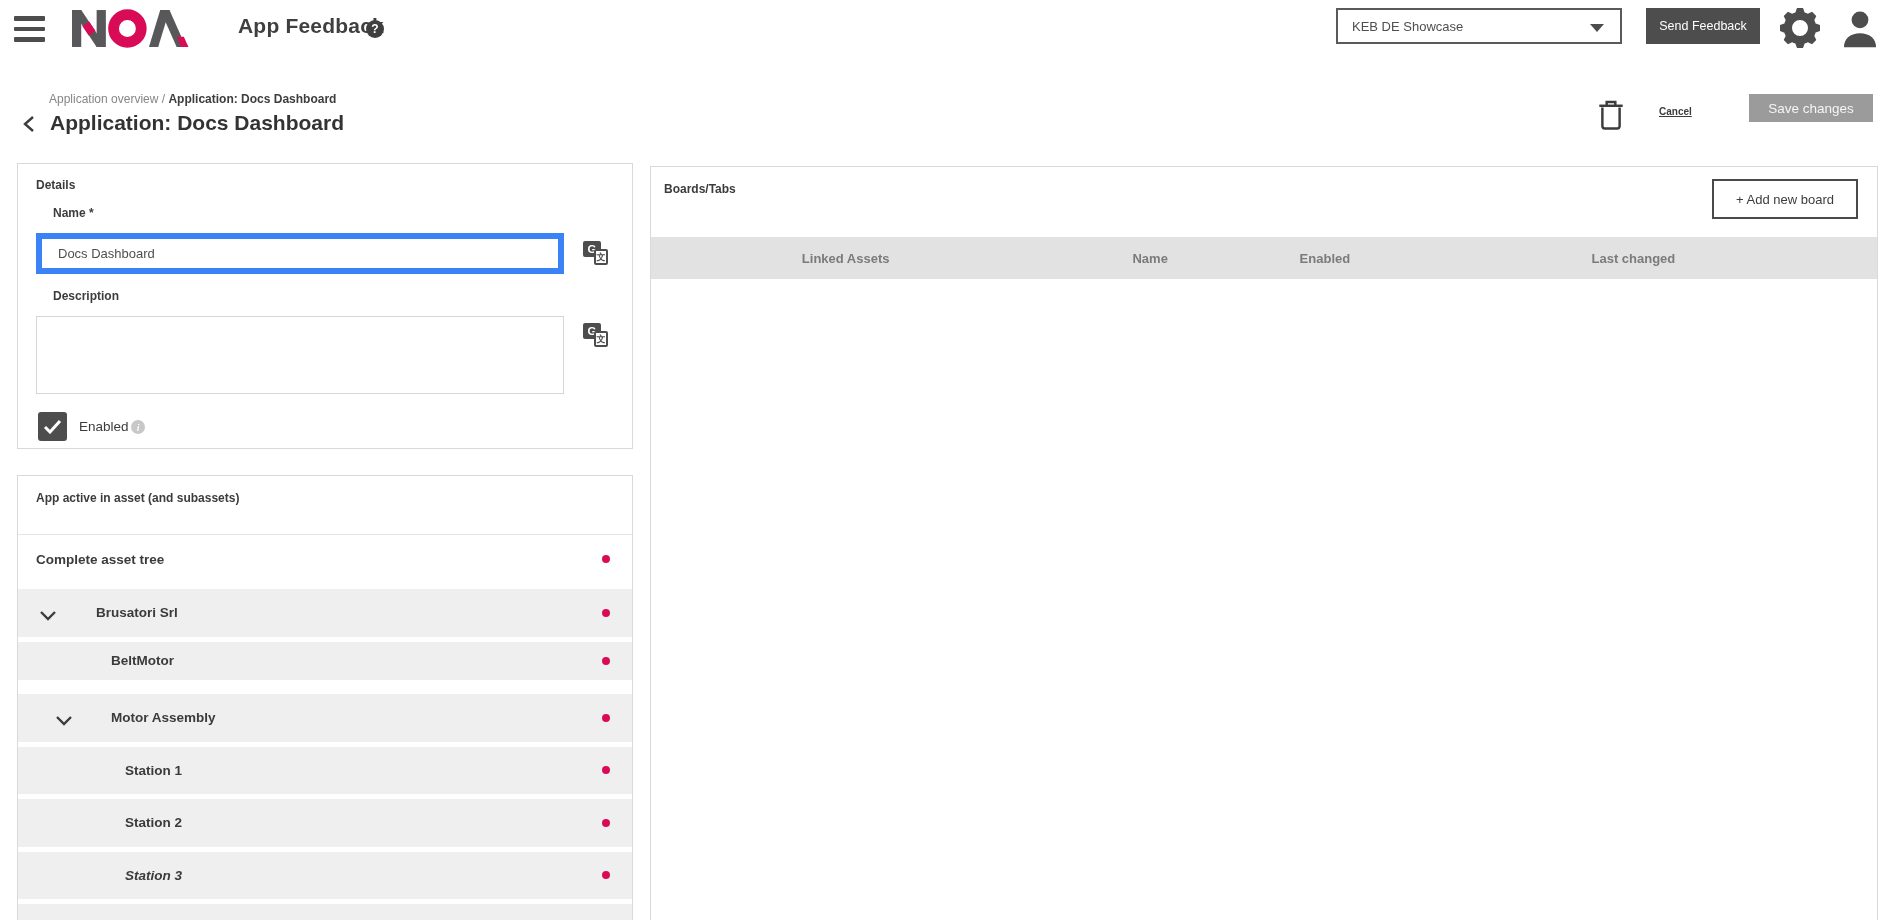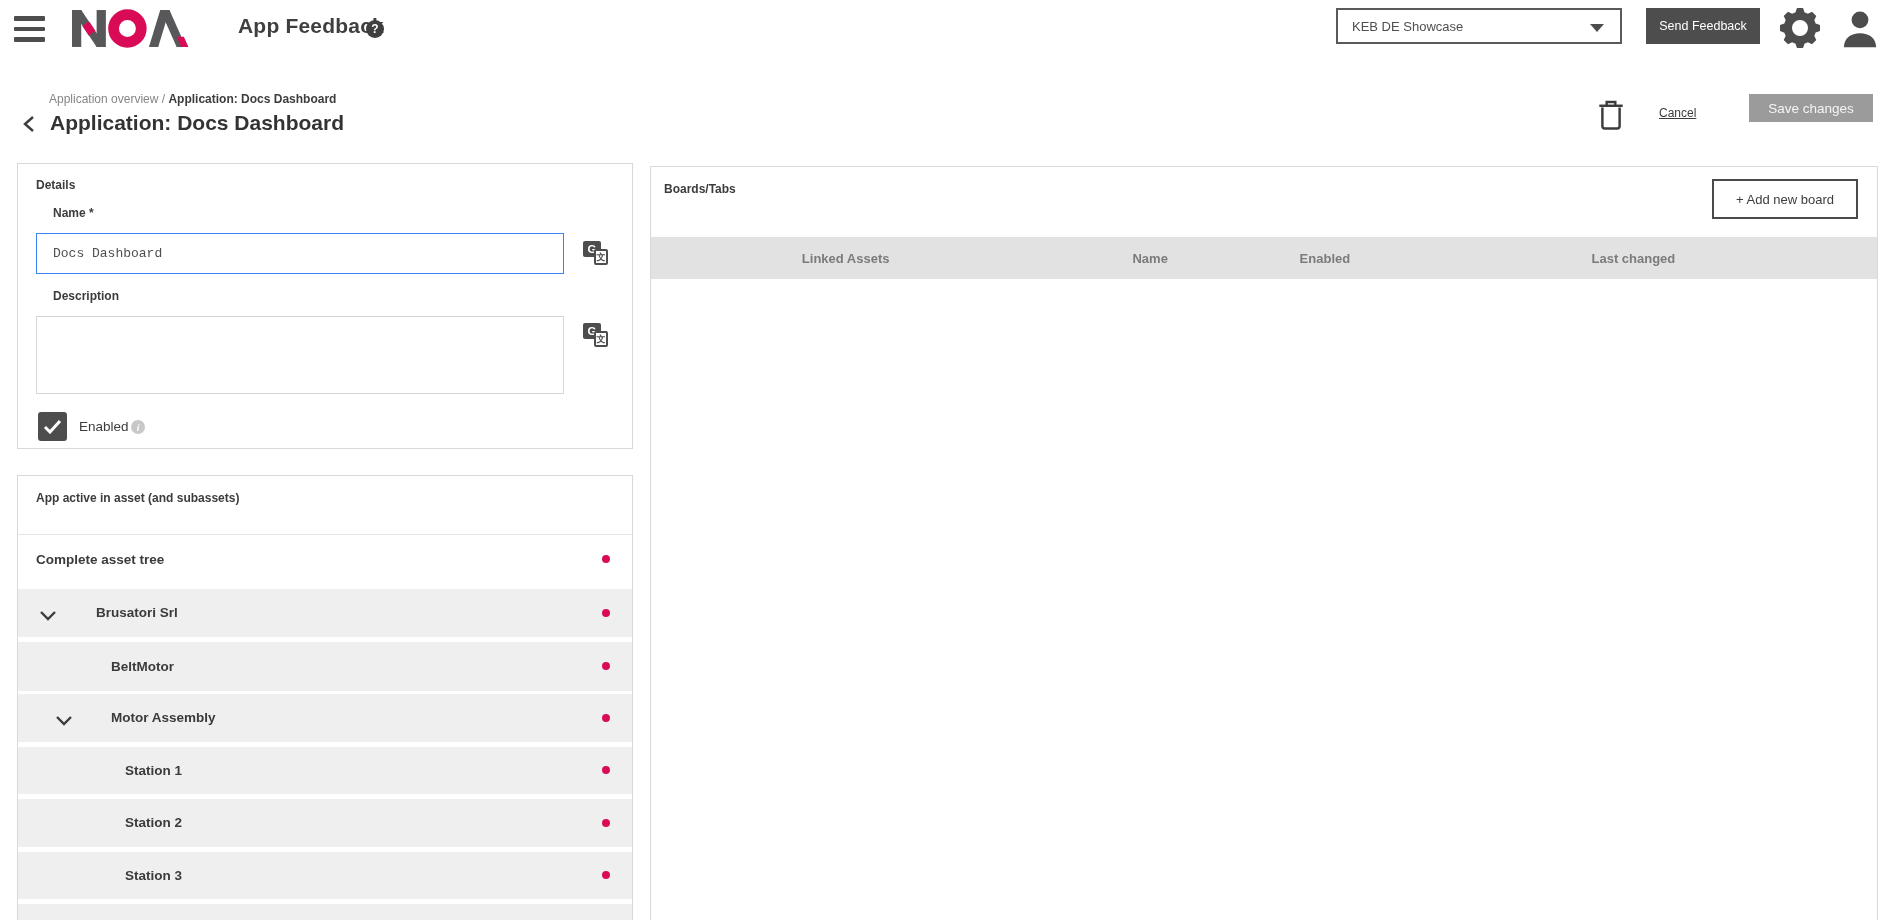--- a/index.html
+++ b/index.html
@@ -28,34 +28,34 @@
     color:#fff;font-size:12.5px;font-weight:normal;border:none;display:flex;align-items:center;justify-content:center;cursor:pointer;}
   .gear{position:absolute;left:1776px;top:4px;width:48px;height:48px;}
   .person{position:absolute;left:1838px;top:8px;width:44px;height:42px;}
 
   
   .breadcrumb{position:absolute;left:49px;top:92px;font-size:12px;color:var(--crumb);}
   .breadcrumb .current{color:#3d3d3d;font-weight:bold;}
   .back-chevron{position:absolute;left:22px;top:115px;width:14px;height:18px;cursor:pointer;}
   .page-title{position:absolute;left:50px;top:111px;font-size:21px;font-weight:bold;color:#333;}
   .trash-btn{position:absolute;left:1596px;top:99px;width:30px;height:32px;cursor:pointer;}
-  .cancel-link{position:absolute;left:1659px;top:106px;font-size:12px;color:var(--text);
-    text-decoration:underline;font-weight:normal;cursor:pointer;}
+  .cancel-link{position:absolute;left:1659px;top:106px;font-size:10px;color:var(--text);
+    text-decoration:underline;font-weight:bold;cursor:pointer;}
   .save-btn{position:absolute;left:1749px;top:94px;width:124px;height:28px;background:var(--disabled);
     color:#f5f5f5;font-size:13.5px;border:none;display:flex;align-items:center;justify-content:center;}
 
   
   .card{position:absolute;background:#fff;border:1px solid var(--border);}
   .details-card{left:17px;top:163px;width:616px;height:286px;}
   .card-heading{font-size:12px;font-weight:bold;color:var(--text);}
   .details-card .card-heading{position:absolute;left:18px;top:14px;}
   .field-label{position:absolute;font-size:12px;font-weight:bold;color:var(--text);}
   .name-label{left:35px;top:42px;}
-  .name-input{position:absolute;left:18px;top:69px;width:528px;height:41px;border:1px solid #3b82f6;
-    font-size:13px;color:#4f4f4f;padding:0 16px;font-family:Liberation Mono, monospace;outline:none;}
+  .name-input{position:absolute;left:18px;top:69px;width:528px;height:41px;border:6px solid #3b82f6;
+    font-size:13px;color:#4f4f4f;padding:0 16px;font-family:Liberation Sans, sans-serif;outline:none;}
   .desc-label{left:35px;top:125px;}
   .desc-input{position:absolute;left:18px;top:152px;width:528px;height:78px;border:1px solid #d6d6d6;
     font-size:13px;color:#4f4f4f;padding:8px 16px;resize:none;font-family:"Liberation Sans",sans-serif;outline:none;}
   .translate-icon{position:absolute;width:26px;height:28px;cursor:pointer;}
   .ti-1{left:565px;top:76px;}
   .ti-2{left:565px;top:158px;}
   .ti-back{position:absolute;left:0;top:1px;width:18px;height:16px;background:var(--dark);border-radius:2px;
     color:#fff;font-size:11.5px;font-weight:bold;display:flex;align-items:center;justify-content:center;}
   .ti-front{position:absolute;left:11px;top:9px;width:14px;height:16px;background:#fff;border:2.5px solid var(--dark);
     border-radius:2px;color:var(--dark);font-size:9px;font-weight:bold;display:flex;align-items:center;justify-content:center;}
@@ -185,41 +185,41 @@
           <span class="tree-label" style="left: 18px;">Complete asset tree</span>
           <span class="donut-icon"></span>
         </div>
         <div class="tree-row grey" style="top: 113px; height: 47.5px;">
           <span class="tree-chevron" style="left: 21px;"><svg width="18" height="11" viewBox="0 0 18 11">
               <polyline points="2,2 9,9 16,2" fill="none" stroke="#3c3c3c" stroke-width="2.4"></polyline>
             </svg></span>
           <span class="tree-label" style="left: 78px;">Brusatori Srl</span>
           <span class="donut-icon"></span>
         </div>
-        <div class="tree-row grey" style="top: 165.5px; height: 49px;">
+        <div class="tree-row grey" style="top: 165.5px; height: 38px;">
           <span class="tree-label" style="left: 93px;">BeltMotor</span>
           <span class="donut-icon"></span>
         </div>
         <div class="tree-row grey" style="top: 218px; height: 47.5px;">
           <span class="tree-chevron" style="left: 37px;"><svg width="18" height="11" viewBox="0 0 18 11">
               <polyline points="2,2 9,9 16,2" fill="none" stroke="#3c3c3c" stroke-width="2.4"></polyline>
             </svg></span>
           <span class="tree-label" style="left: 93px;">Motor Assembly</span>
           <span class="donut-icon"></span>
         </div>
         <div class="tree-row grey" style="top: 270.5px; height: 47.5px;">
           <span class="tree-label" style="left: 107px;">Station 1</span>
           <span class="donut-icon"></span>
         </div>
         <div class="tree-row grey" style="top: 323px; height: 47.5px;">
           <span class="tree-label" style="left: 107px;">Station 2</span>
           <span class="donut-icon"></span>
         </div>
         <div class="tree-row grey" style="top: 375.5px; height: 47.5px;">
-          <span class="tree-label" style="left: 107px;">Station 3</span>
+          <span class="tree-label" style="left: 107px; font-style: italic;">Station 3</span>
           <span class="donut-icon"></span>
         </div>
         <div class="tree-row grey" style="top: 428px; height: 47.5px;"></div>
       </div>
   </div>
 
   <div class="card boards-card">
     <div class="card-heading">Boards/Tabs</div>
     <button class="add-board-btn">+ Add new board</button>
     <div class="table-header">

